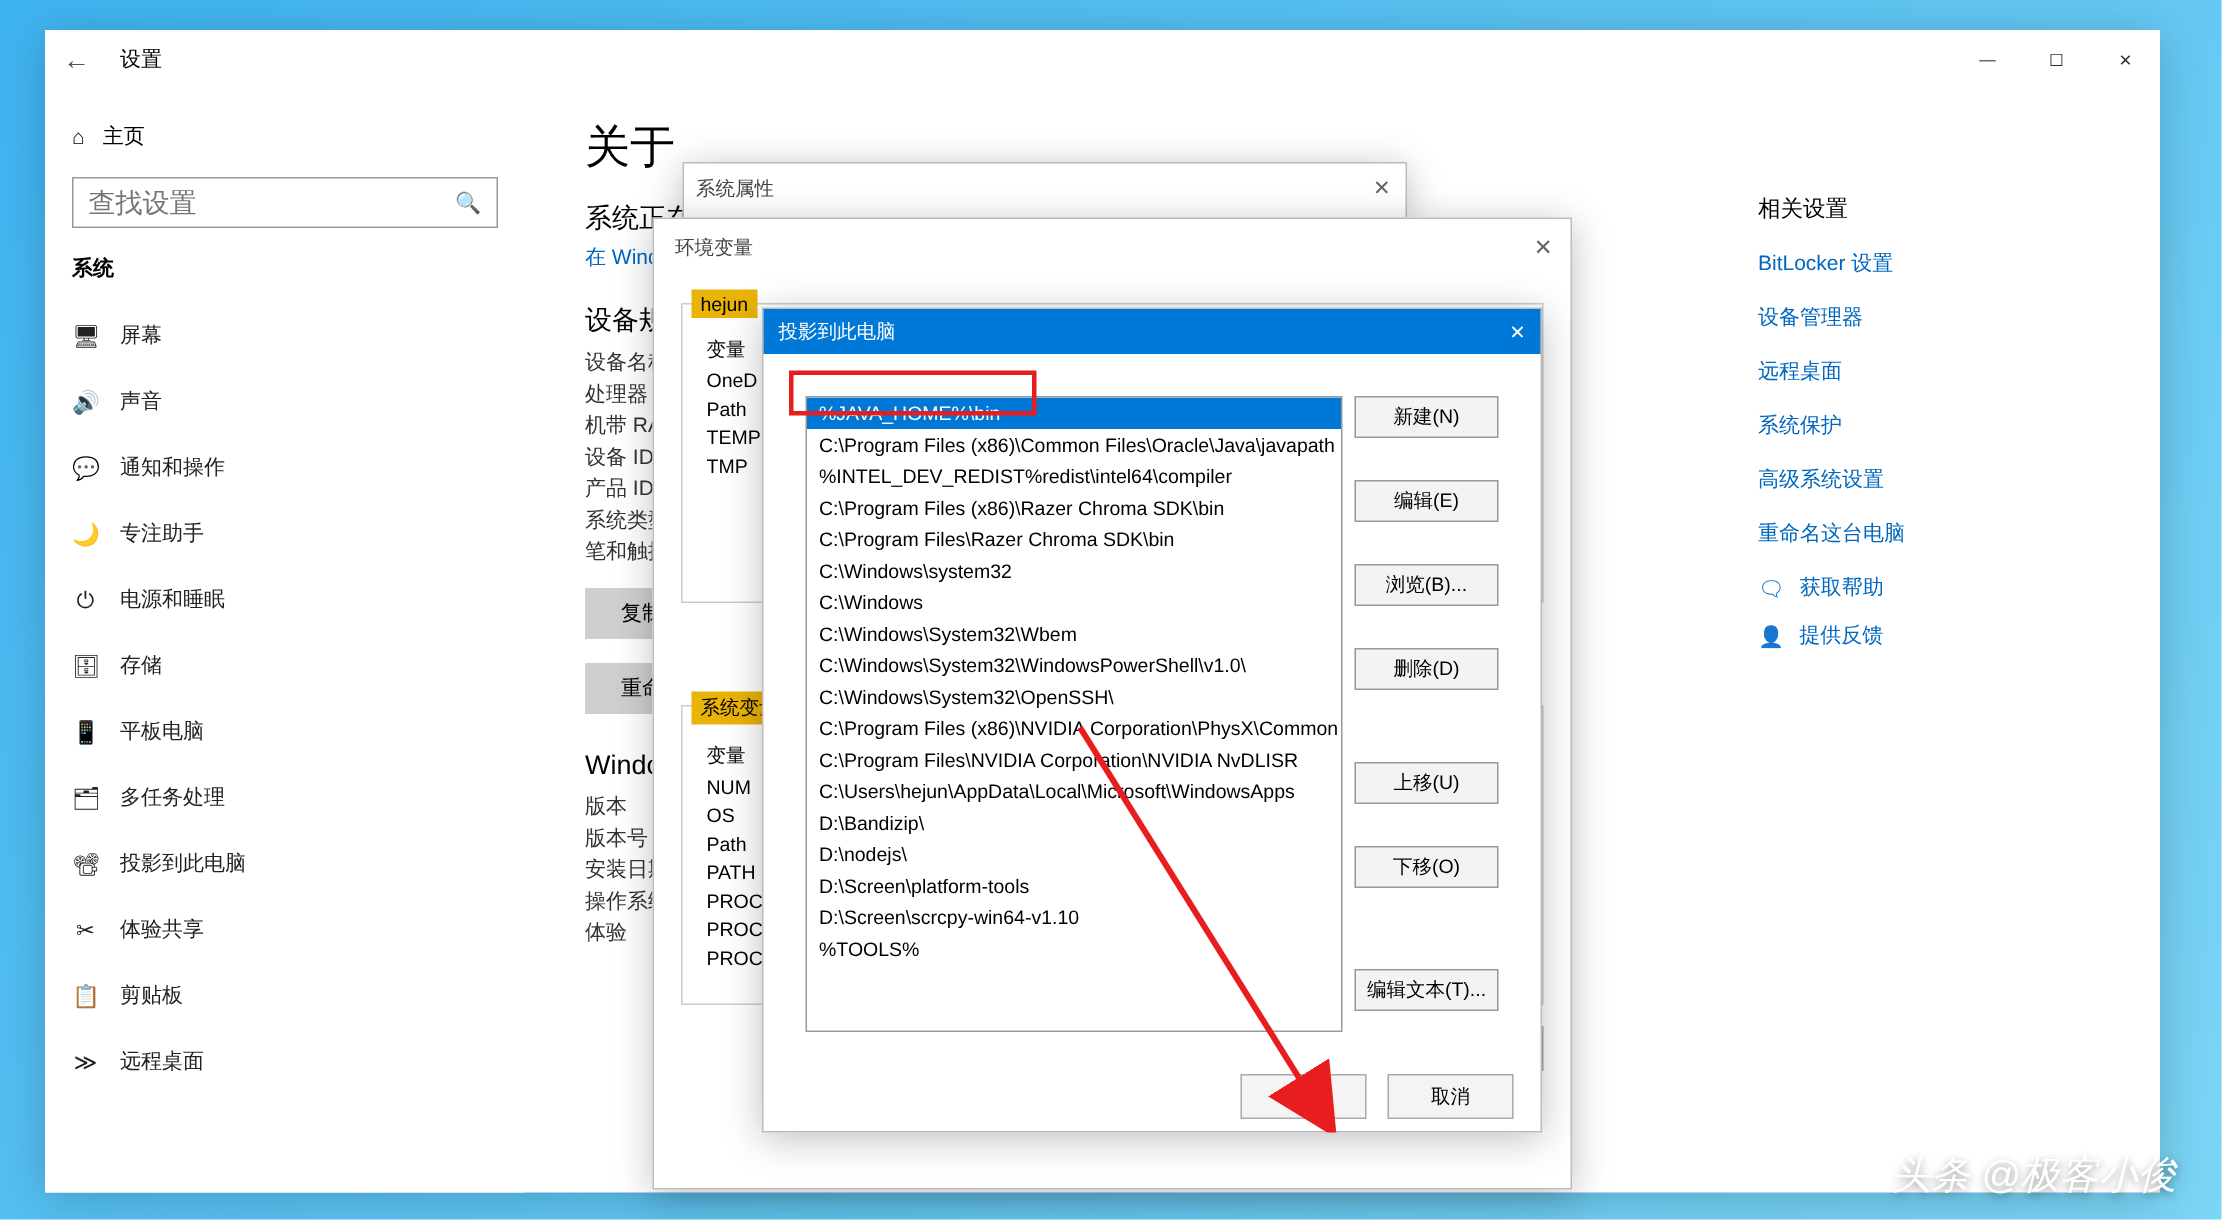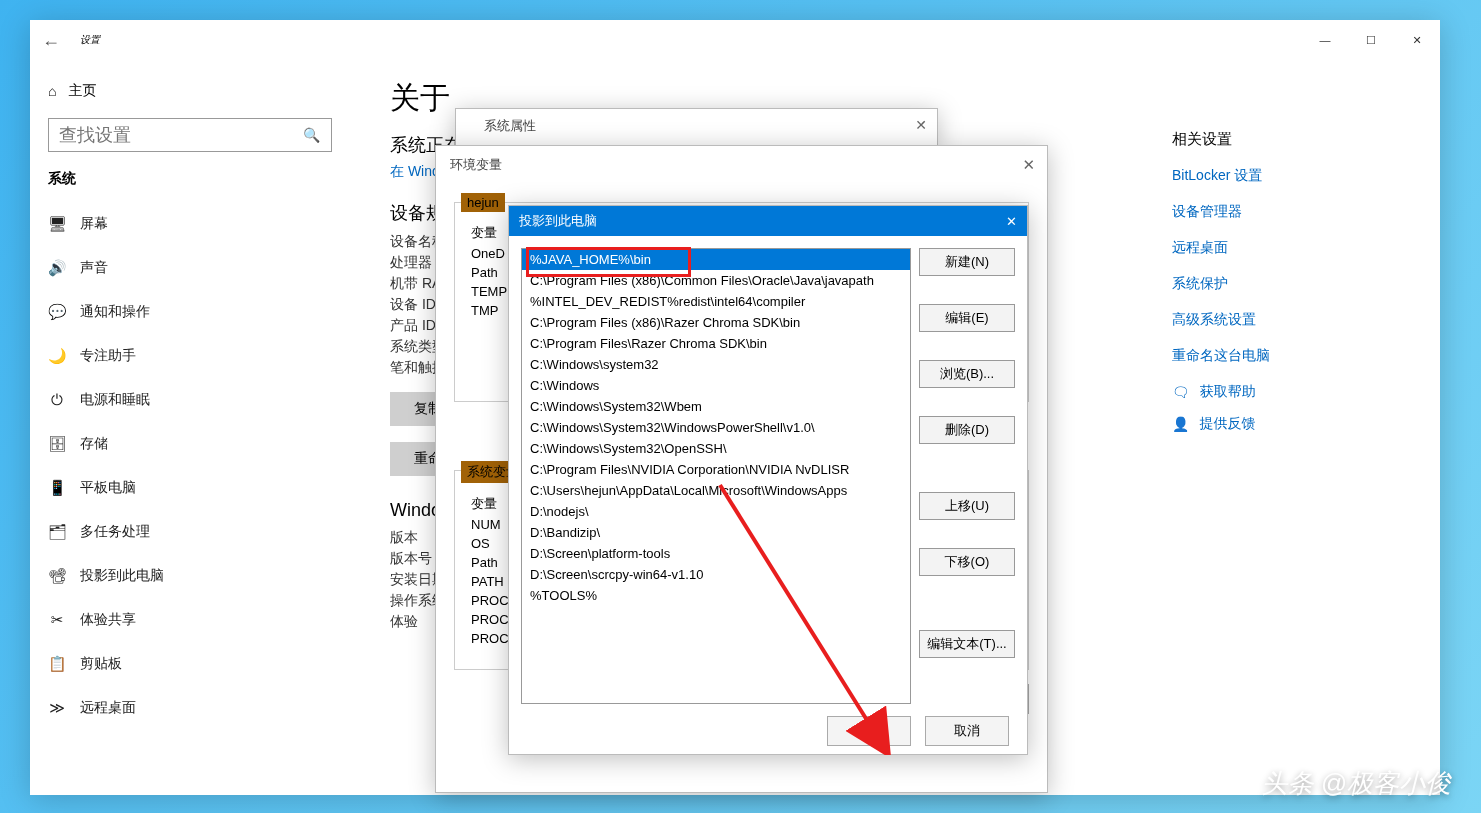--- a/index.html
+++ b/index.html
@@ -1,21 +1,21 @@
 <!DOCTYPE html>
 <html><head>
 <meta charset="utf-8">
 <style>
 * { margin:0; padding:0; box-sizing:border-box; font-family:"Microsoft YaHei","Segoe UI",sans-serif; }
 body { background:linear-gradient(135deg,#3fb3f0,#7bd5f5); width:1481px; height:813px; position:relative; overflow:hidden; }
 .settings-window{position:absolute;left:30px;top:20px;width:1410px;height:775px;background:#fff;box-shadow:0 4px 30px rgba(0,0,0,.2);}
 .titlebar{height:40px;display:flex;align-items:center;justify-content:space-between;padding:0 0 0 12px;}
 .titlebar-left{display:flex;align-items:center;gap:20px;}
 .back{font-size:18px;color:#555;}
-.ttl{font-size:10px;font-style:italic;}
+.ttl{font-size:14px;}
 .win-ctrls{display:flex;}
 .win-btn{width:46px;height:40px;display:flex;align-items:center;justify-content:center;font-size:11px;color:#333;}
 .body{display:flex;height:calc(100% - 40px);}
 .sidebar{width:320px;padding:14px 18px;background:#fff;}
 .home{display:flex;align-items:center;gap:12px;font-size:14px;margin:8px 0 18px;}
 .search{display:flex;align-items:center;border:1px solid #999;height:34px;padding:0 10px;background:#fff;margin-bottom:18px;}
 .search input{flex:1;border:none;outline:none;font-size:18px;}
 .search .sicon{font-size:14px;color:#555;}
 .cat{font-weight:bold;font-size:14px;margin:8px 0 14px;}
 .nav-item{display:flex;align-items:center;gap:14px;height:44px;font-size:14px;color:#222;}
@@ -26,33 +26,33 @@
 .sub{font-size:18px;margin:20px 0 8px;}
 .link{color:#0067c0;font-size:14px;margin:6px 0;}
 .kv{font-size:14px;margin:3px 0;color:#333;}
 .btn-gray{background:#cfcfcf;border:none;padding:8px 24px;font-size:14px;margin:12px 6px 4px 0;}
 .right-pane{position:absolute;right:48px;top:110px;width:220px;}
 .rp-title{font-size:15px;margin-bottom:14px;}
 .rp-link{color:#0067c0;font-size:14px;margin:18px 0;display:block;}
 .rp-help{display:flex;gap:10px;align-items:center;font-size:14px;color:#0067c0;margin:14px 0;}
 .dialog{position:absolute;background:#fff;border:1px solid #bbb;box-shadow:0 4px 24px rgba(0,0,0,.25);}
 .sysprops{left:455px;top:108px;width:483px;height:38px;}
-.sp-title{padding:8px 28px;font-size:13px;color:#444;}
+.sp-title{padding:8px 8px;font-size:13px;color:#444;}
 .sp-close{position:absolute;right:10px;top:8px;font-size:14px;color:#666;}
 .envdialog{left:435px;top:145px;width:613px;height:648px;}
 .ed-title{padding:10px 14px;font-size:13px;color:#444;}
 .ed-close{position:absolute;right:12px;top:10px;font-size:15px;color:#666;}
 .groupbox{border:1px solid #ccc;margin:4px 18px;}
-.gb-label{font-size:13px;padding:2px 6px;margin-left:6px;background:#a16207;position:relative;top:-10px;display:inline-block;}
+.gb-label{font-size:13px;padding:2px 6px;margin-left:6px;background:#eab308;position:relative;top:-10px;display:inline-block;}
 .tbl-row{font-size:13px;padding:2px 10px;}
 .dlg-btns{text-align:right;padding:10px 18px;}
 .dlg-btn{background:#f4f4f4;border:1px solid #aaa;padding:5px 28px;font-size:13px;margin-left:10px;}
 .editenv{left:508px;top:205px;width:520px;height:550px;z-index:10;}
 .ee-titlebar{background:#0078d7;color:#fff;height:30px;display:flex;align-items:center;justify-content:space-between;padding:0 10px;font-size:13px;}
-.ee-body{display:flex;padding:12px;height:480px;gap:8px;}
+.ee-body{display:flex;padding:28px;height:480px;gap:8px;}
 .ee-list{flex:1;border:1px solid #999;overflow:auto;font-size:13px;}
 .ee-item{padding:3px 8px;white-space:nowrap;}
 .ee-item.sel{background:#0078d7;color:#fff;}
 .ee-btns{width:96px;display:flex;flex-direction:column;gap:10px;}
 .ee-btn{border:1px solid #999;background:#f3f3f3;font-size:13px;height:28px;text-align:center;}
 .ee-footer{text-align:right;padding:0 18px 14px;}
 .redbox{position:absolute;border:3px solid #e81e1e;left:17px;top:41px;width:165px;height:30px;z-index:20;pointer-events:none;}
 .arrow{position:absolute;z-index:30;pointer-events:none;}
 .watermark{position:absolute;right:30px;bottom:12px;font-size:26px;color:#fff;font-style:italic;text-shadow:0 2px 6px rgba(0,0,0,.4);}
 </style>
@@ -231,24 +231,25 @@
         <div class="ee-item sel">%JAVA_HOME%\bin</div>
         <div class="ee-item">C:\Program Files (x86)\Common Files\Oracle\Java\javapath</div>
         <div class="ee-item">%INTEL_DEV_REDIST%redist\intel64\compiler</div>
         <div class="ee-item">C:\Program Files (x86)\Razer Chroma SDK\bin</div>
         <div class="ee-item">C:\Program Files\Razer Chroma SDK\bin</div>
         <div class="ee-item">C:\Windows\system32</div>
         <div class="ee-item">C:\Windows</div>
         <div class="ee-item">C:\Windows\System32\Wbem</div>
         <div class="ee-item">C:\Windows\System32\WindowsPowerShell\v1.0\</div>
         <div class="ee-item">C:\Windows\System32\OpenSSH\</div>
+        <div class="ee-item">C:\Program Files (x86)\NVIDIA Corporation\PhysX\Common</div>
         <div class="ee-item">C:\Program Files\NVIDIA Corporation\NVIDIA NvDLISR</div>
         <div class="ee-item">C:\Users\hejun\AppData\Local\Microsoft\WindowsApps</div>
+        <div class="ee-item">D:\Bandizip\</div>
         <div class="ee-item">D:\nodejs\</div>
-        <div class="ee-item">D:\Bandizip\</div>
         <div class="ee-item">D:\Screen\platform-tools</div>
         <div class="ee-item">D:\Screen\scrcpy-win64-v1.10</div>
         <div class="ee-item">%TOOLS%</div>
       </div>
     <div class="ee-btns">
       <button class="ee-btn">新建(N)</button>
       <div style="height:8px"></div>
       <button class="ee-btn">编辑(E)</button>
       <div style="height:8px"></div>
       <button class="ee-btn">浏览(B)...</button>

